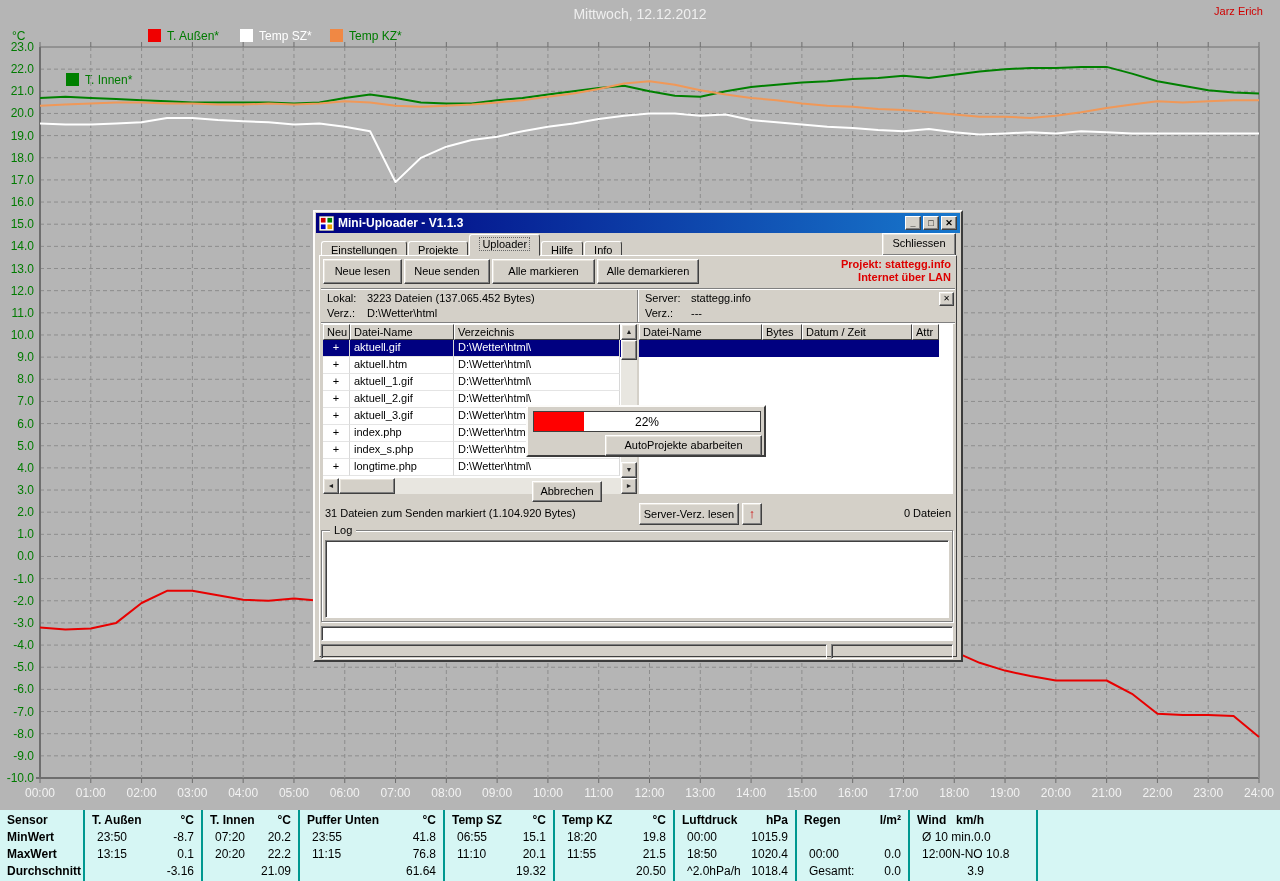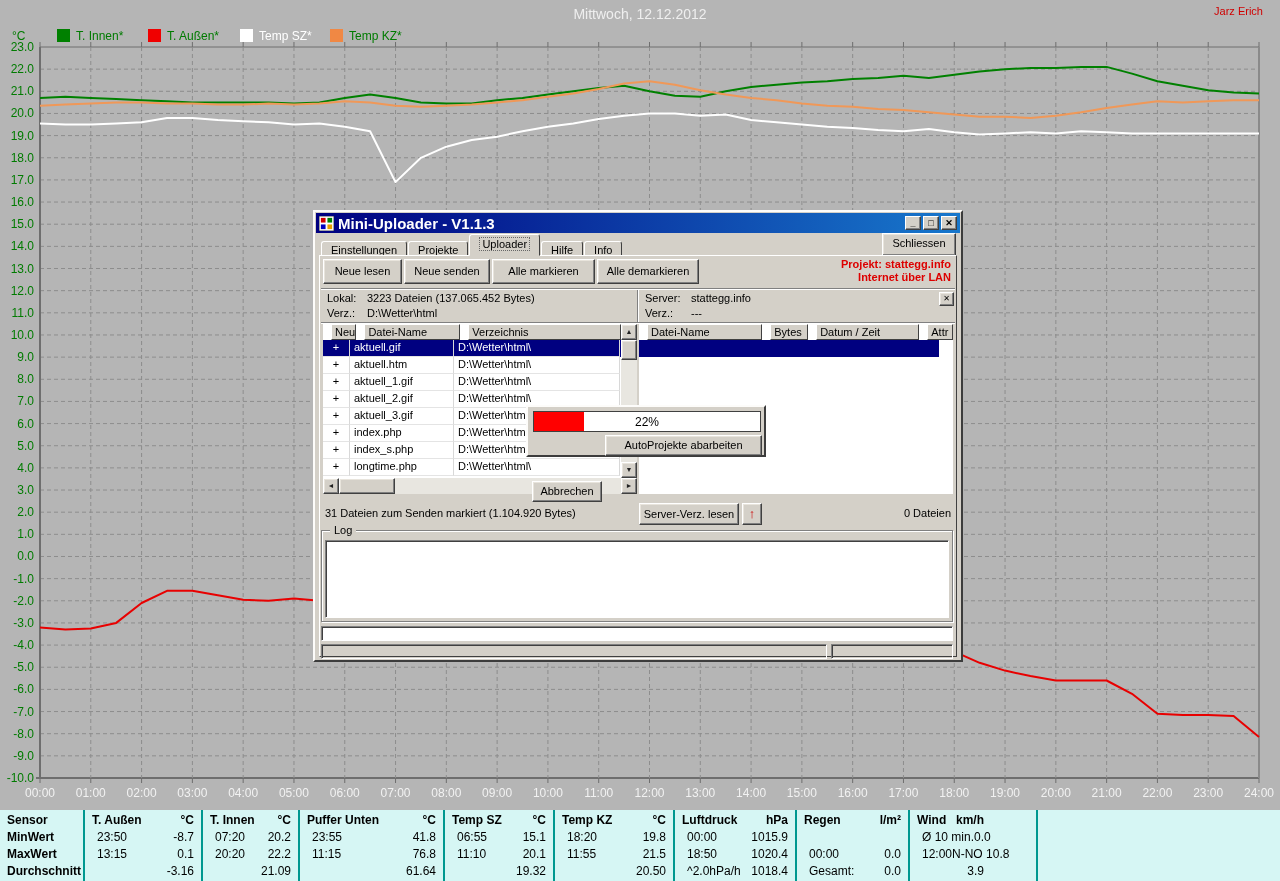--- a/index.html
+++ b/index.html
@@ -18,21 +18,21 @@
 
   svg.chart { position:absolute; left:0; top:0; }
   svg text { font-family:"Liberation Sans", sans-serif; }
 
   
   .win { position:absolute; left:313px; top:210px; width:650px; height:452px;
          background:#d4d0c8; border:2px solid; border-color:#fdfcfa #3c3c3c #3c3c3c #fdfcfa; font-size:11px; color:#000; }
   .titlebar { position:absolute; left:1px; top:1px; right:1px; height:20px;
               background:linear-gradient(90deg,#000080,#1878cc); display:flex; align-items:center; padding:0 3px; }
   .titlebar .app-icon { width:15px; height:15px; margin-right:4px; }
-  .titlebar .wtitle { color:#fff; font-weight:bold; font-size:15px; flex:1; }
+  .titlebar .wtitle { color:#fff; font-weight:bold; font-size:12px; flex:1; }
   .winbtn { width:16px; height:14px; margin-left:2px; background:#d4d0c8;
             border:1px solid; border-color:#fff #404040 #404040 #fff; box-shadow:inset -1px -1px 0 #808080;
             font-size:9px; font-weight:bold; text-align:center; line-height:12px; color:#000; }
   .btn3d { background:#d4d0c8; border:1px solid; border-color:#fff #404040 #404040 #fff;
            box-shadow:inset -1px -1px 0 #808080, inset 1px 1px 0 #e8e4dc; text-align:center; }
   .sunken { border:1px solid; border-color:#808080 #fff #fff #808080; box-shadow:inset 1px 1px 0 #404040; }
 
   .tabrow { position:absolute; left:6px; top:24px; height:20px; display:flex; align-items:flex-end; }
   .tab { height:15px; padding:2px 9px 0; background:#d4d0c8; border:1px solid; border-color:#fff #404040 #d4d0c8 #fff;
          border-radius:3px 3px 0 0; margin-right:1px; }
@@ -47,21 +47,21 @@
   .project-info { position:absolute; top:46px; right:10px; width:240px; text-align:right;
                   color:#dd0000; font-weight:bold; font-size:11px; line-height:13px; }
   .sepline { position:absolute; height:0; border-top:1px solid #808080; border-bottom:1px solid #fff; }
   .vline   { position:absolute; width:0; border-left:1px solid #808080; border-right:1px solid #fff; }
 
   .inforow { position:absolute; font-size:11px; display:flex; }
   .inforow .lbl { width:40px; }
 
   .ftable { position:absolute; background:#fff; }
   .ft-hdr { display:flex; height:16px; }
-  .ft-hdr .th { background:#d4d0c8; border:1px solid; border-color:#fff #404040 #404040 #fff; padding:1px 3px; font-size:11px; overflow:hidden; white-space:nowrap;margin-left:8px; }
+  .ft-hdr .th { background:#d4d0c8; border:1px solid; border-color:#fff #404040 #404040 #fff; padding:1px 3px; font-size:11px; overflow:hidden; white-space:nowrap; }
   .ft-row { display:flex; height:17px; background:#fff; }
   .ft-row .td { border-right:1px solid #d8d8d8; border-bottom:1px solid #e4e4e4; padding:1px 4px; font-size:11px; overflow:hidden; white-space:nowrap; }
   .ft-row.selected, .ft-row.selected .td { background:#000080; color:#fff; }
 
   .sb { position:absolute; background:#e8e6e0; }
   .sb-btn { position:absolute; width:16px; height:16px; font-size:7px; line-height:14px; color:#222; }
   .sb-thumb { position:absolute; }
 
   .popup { position:absolute; left:211px; top:193px; width:240px; height:52px; background:#d4d0c8;
            border:2px solid; border-color:#fdfcfa #3c3c3c #3c3c3c #fdfcfa; z-index:5; }
@@ -94,21 +94,21 @@
 </style>
 </head>
 <body>
 
 <div class="screen">
 
   <div class="page-title">Mittwoch, 12.12.2012</div>
   <div class="author">Jarz Erich</div>
   <div class="unit-label">°C</div>
   <div class="legend">
-      <div class="legend-item" style="left: 57px;">
+      <div class="legend-item" style="left: 66px; margin-top: 44px;">
         <span class="swatch" style="background: rgb(0, 128, 0);"></span>
         <span class="legend-label" style="color: rgb(0, 123, 0);">T. Innen*</span>
       </div>
       <div class="legend-item" style="left: 148px;">
         <span class="swatch" style="background: rgb(240, 0, 0);"></span>
         <span class="legend-label" style="color: rgb(0, 123, 0);">T. Außen*</span>
       </div>
       <div class="legend-item" style="left: 240px;">
         <span class="swatch" style="background: rgb(255, 255, 255);"></span>
         <span class="legend-label" style="color: rgb(255, 255, 255);">Temp SZ*</span>

